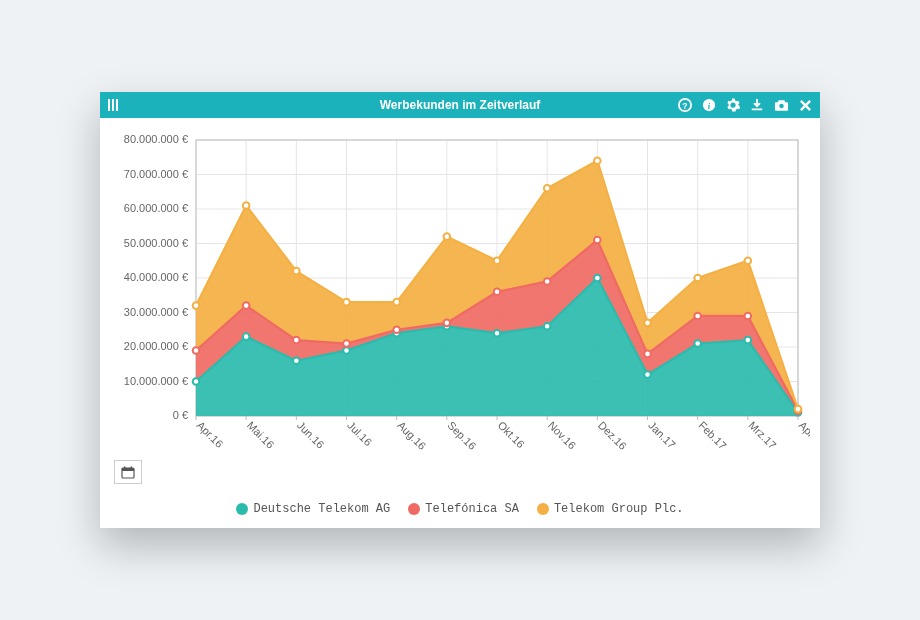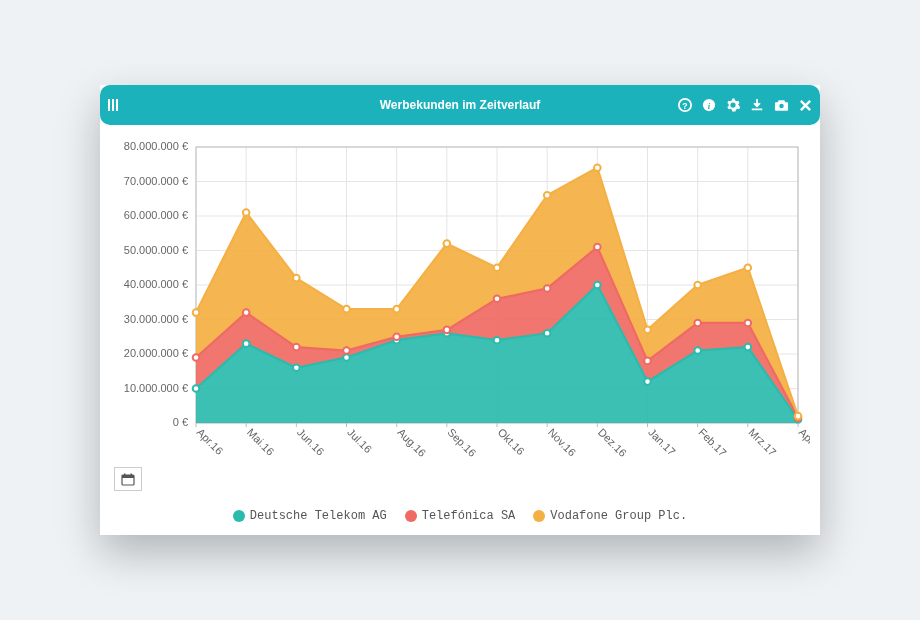--- a/index.html
+++ b/index.html
@@ -18,28 +18,27 @@
   padding: 0;
 }
 .panel {
   width: 720px;
   background: #fff;
   box-shadow: 0 18px 40px rgba(0,0,0,0.25);
 }
 .header {
   background: #1cb2bb;
   color: #fff;
-  height: 40px;
+  height: 26px;
   display: flex;
   align-items: center;
   justify-content: space-between;
   padding: 0 8px;
   font-size: 12px;
   font-weight: bold;
-  border-radius: 10px;
 }
 .header .left {
   display: flex; align-items: center; gap: 6px;
 }
 .header .title-wrap {
   position: absolute;
   left: 50%;
   transform: translateX(-50%);
 }
 .header .icons {
@@ -292,17 +291,17 @@
               <rect x="3" y="0.5" width="1.5" height="3" fill="#555"></rect>
               <rect x="9.5" y="0.5" width="1.5" height="3" fill="#555"></rect>
             </svg>
       </div>
     </div>
   </div>
 
   <div class="legend">
     <span><span class="swatch" id="sw1" style="background: rgb(43, 187, 173);"></span><span>Deutsche Telekom AG</span></span>
     <span><span class="swatch" id="sw2" style="background: rgb(239, 106, 99);"></span><span>Telefónica SA</span></span>
-    <span><span class="swatch" id="sw3" style="background: rgb(244, 176, 67);"></span><span>Vodafone Group Plc.</span></span>
+    <span><span class="swatch" id="sw3" style="background: rgb(244, 176, 67);"></span><span>Telekom Group Plc.</span></span>
   </div>
 
  </div>
 </div>
 
 </body></html>

